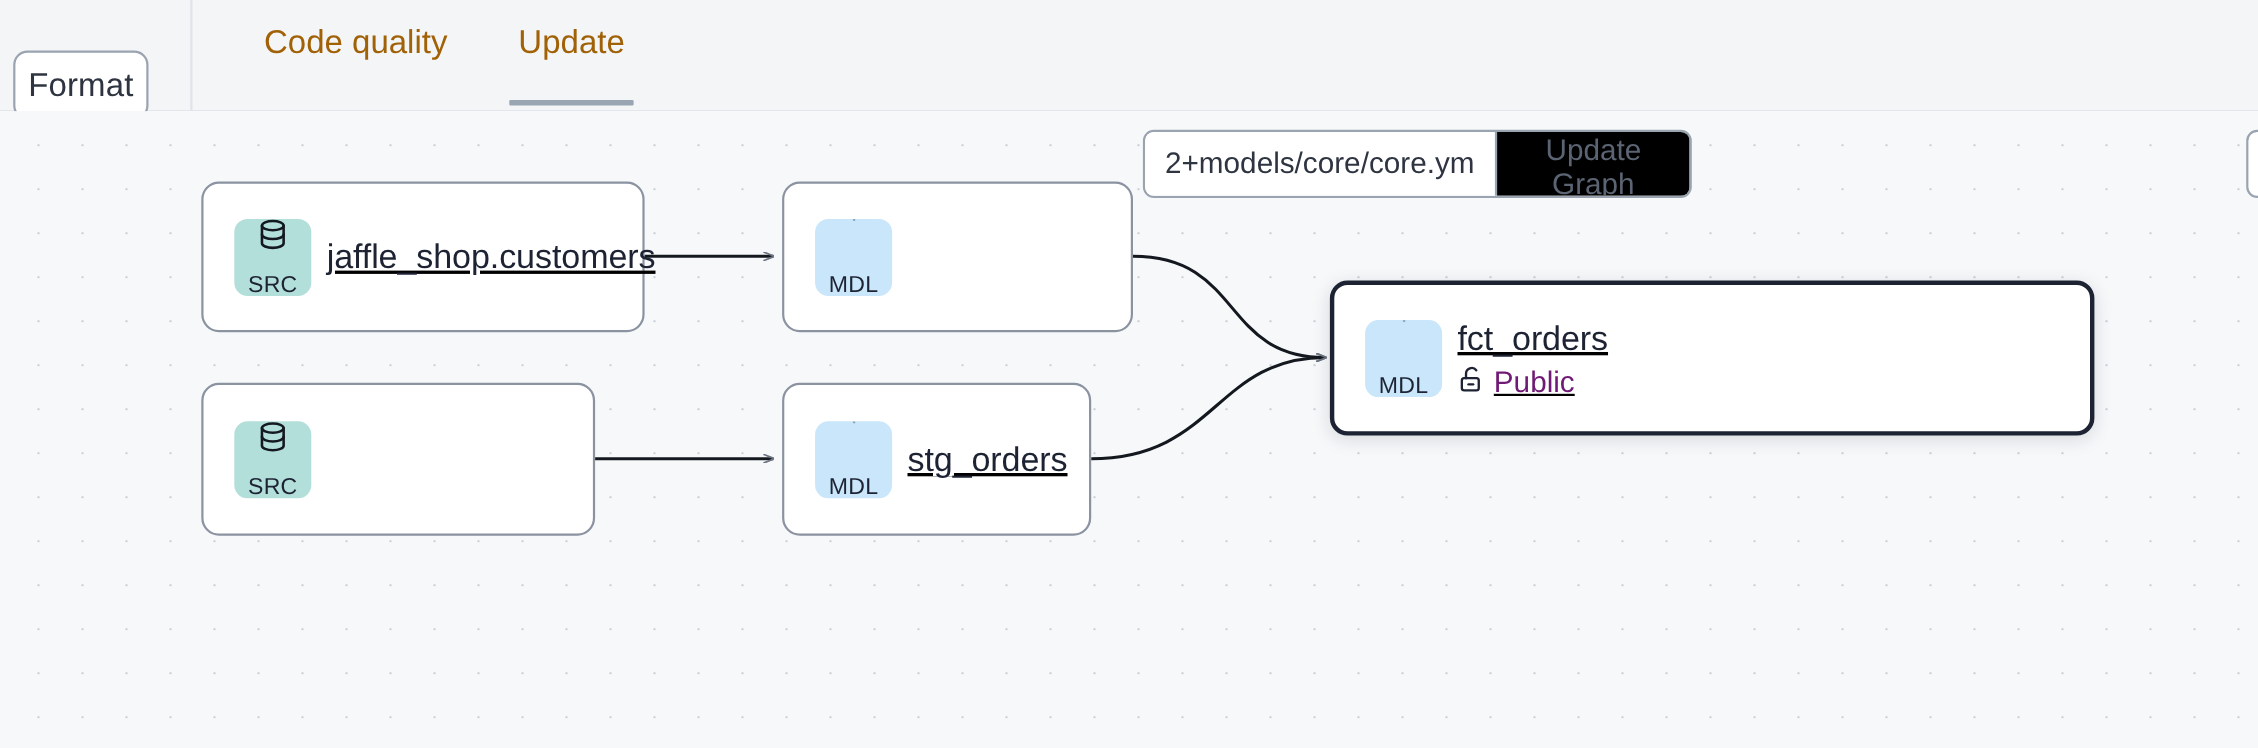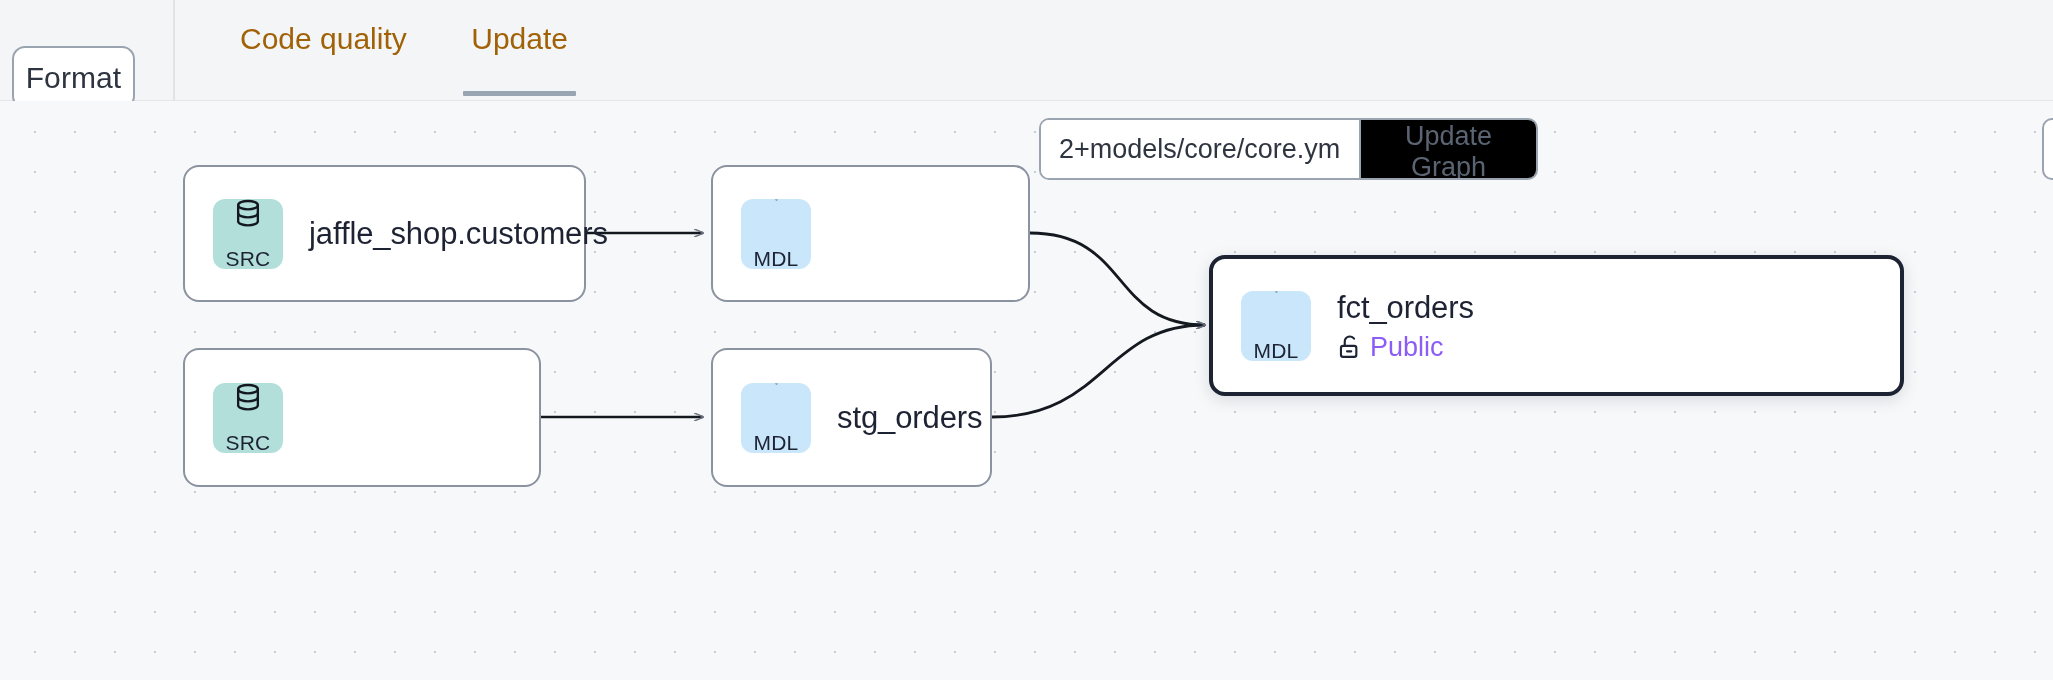--- a/index.html
+++ b/index.html
@@ -138,38 +138,39 @@
   .badge svg { display: block; }
   .badge-label {
     font-size: 21px;
     color: #1d2333;
     line-height: 21px;
     margin-top: 17px;
     letter-spacing: .2px;
   }
 
   .node-body {
-    margin-left: 26px;
+    margin-left: 14px;
     display: flex;
     flex-direction: column;
     justify-content: center;
+    text-decoration: underline;
   }
   .node-title {
     font-size: 31px;
     color: #1d2333;
     line-height: 36px;
     white-space: nowrap;
     letter-spacing: -.1px;
   }
   .node-sub {
     display: flex;
-    align-items: center;
+    align-items: flex-start;
     margin-top: 6px;
     font-size: 27px;
-    color: #8b5cf6;
+    color: #701a75;
     line-height: 30px;
   }
   .node-sub .lock-icon { margin-right: 9px; display: block; }
 
   
   .selector-group {
     position: absolute;
     left: 1039px;
     top: 118px;
     height: 62px;

